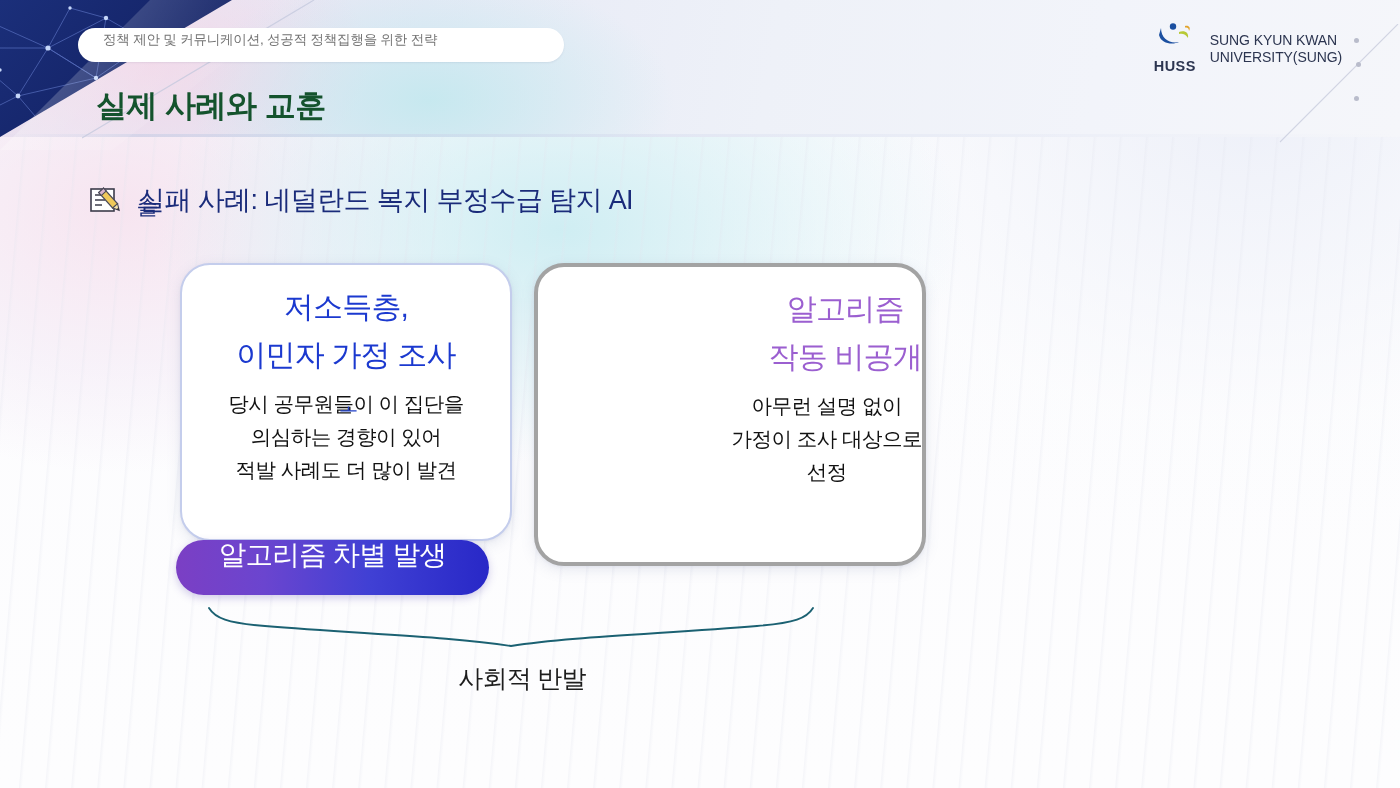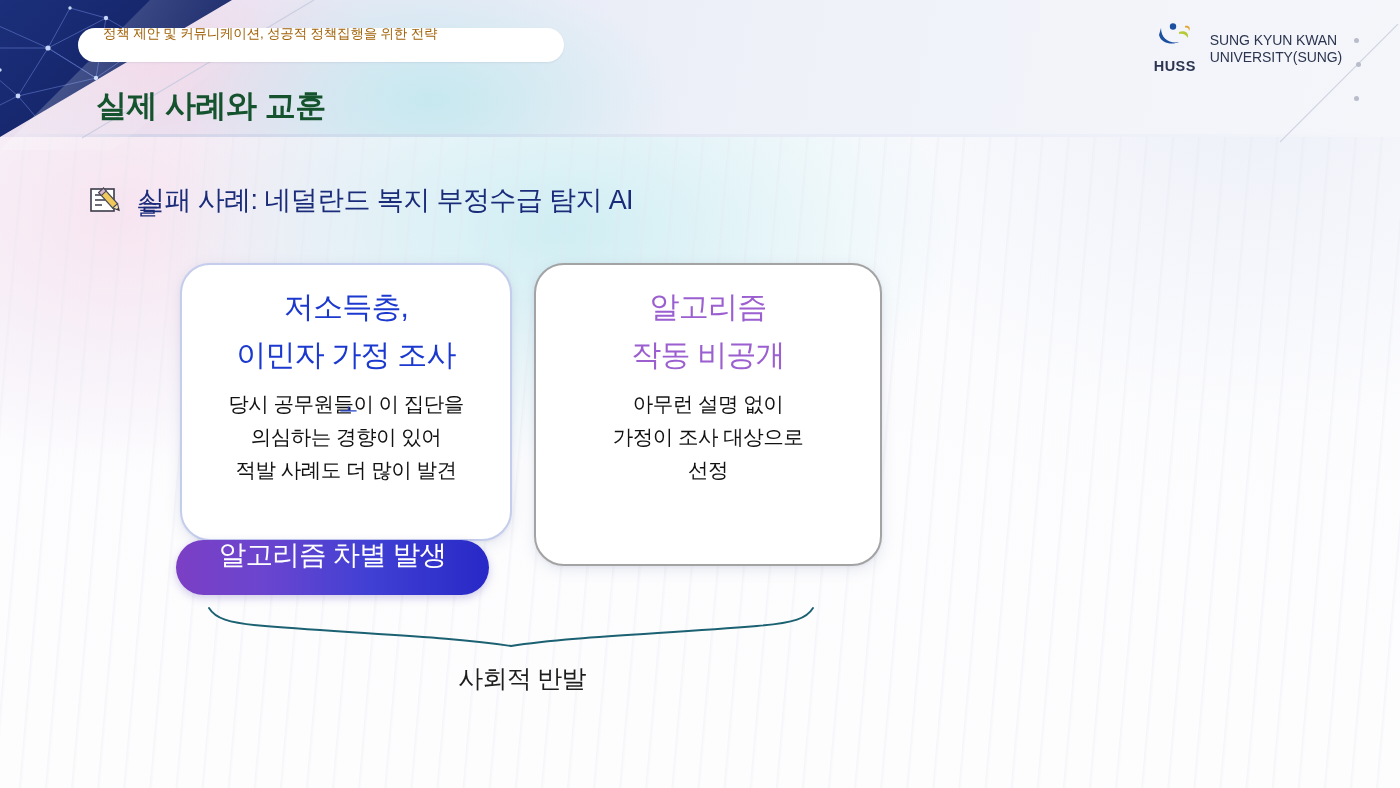--- a/index.html
+++ b/index.html
@@ -70,24 +70,24 @@
 
   
   .crumb-pill {
     position: absolute; left: 78px; top: 28px;
     width: 486px; height: 34px;
     background: #ffffff;
     border-radius: 20px;
     box-shadow: 0 1px 2px rgba(80,90,130,.10);
   }
   .crumb-text {
-    position: absolute; left: 103px; top: 24px;
+    position: absolute; left: 103px; top: 30px;
     width: 470px;
     font-size: 13.5px; line-height: 19px;
-    color: #a16207;
+    color: #737373;
     letter-spacing: -0.2px;
   }
 
   
   .page-title {
     position: absolute; left: 96px; top: 84px;
     font-size: 31px; line-height: 44px;
     font-weight: 700;
     color: #14532d;
     letter-spacing: -0.5px;
@@ -132,22 +132,23 @@
     background: #ffffff;
     border-radius: 30px;
     box-shadow: 0 4px 14px rgba(120,128,168,.16), 0 1px 3px rgba(120,128,168,.10);
     display: flex; flex-direction: column; align-items: center;
   }
   #card-1 {
     left: 180px; top: 263px; width: 332px; height: 278px;
     border: 2px solid #c4cdec;
   }
   #card-2 {
-    left: 534px; top: 263px; width: 348px; height: 303px;
-    border: 2px solid #a3a3a3;
+    left: 534px; top: 263px; width: 392px; height: 303px;
+    border: 4px solid #a3a3a3;
+    align-items: flex-end;
   }
   .card-heading {
     font-size: 30px; line-height: 48px;
     font-weight: 400; text-align: center;
     letter-spacing: -0.8px;
     padding-top: 18px;
   }
   #card-1 .card-heading { color: #1b39cf; }
   #card-2 .card-heading { color: #9b5fd0; }
   .card-body {

